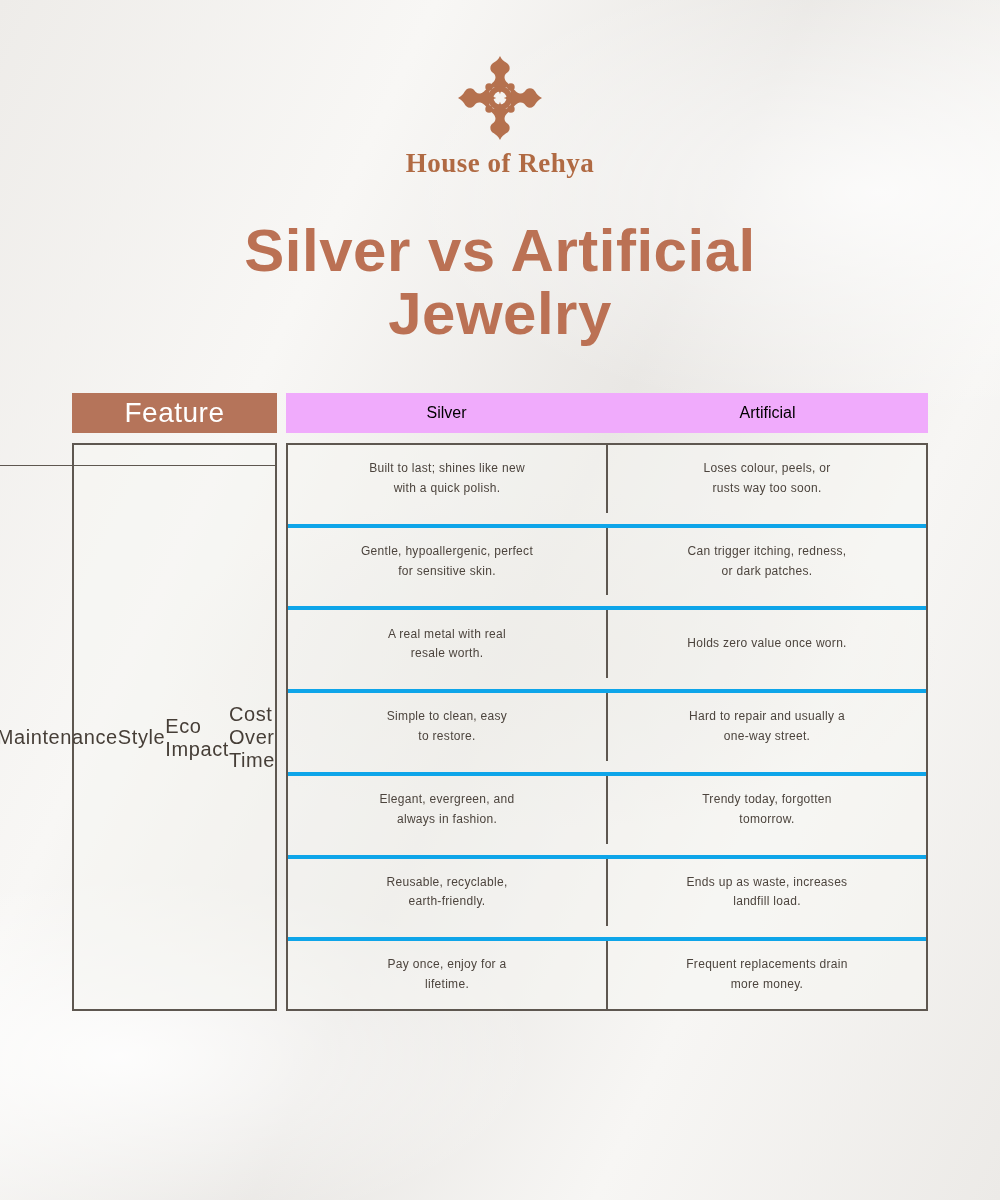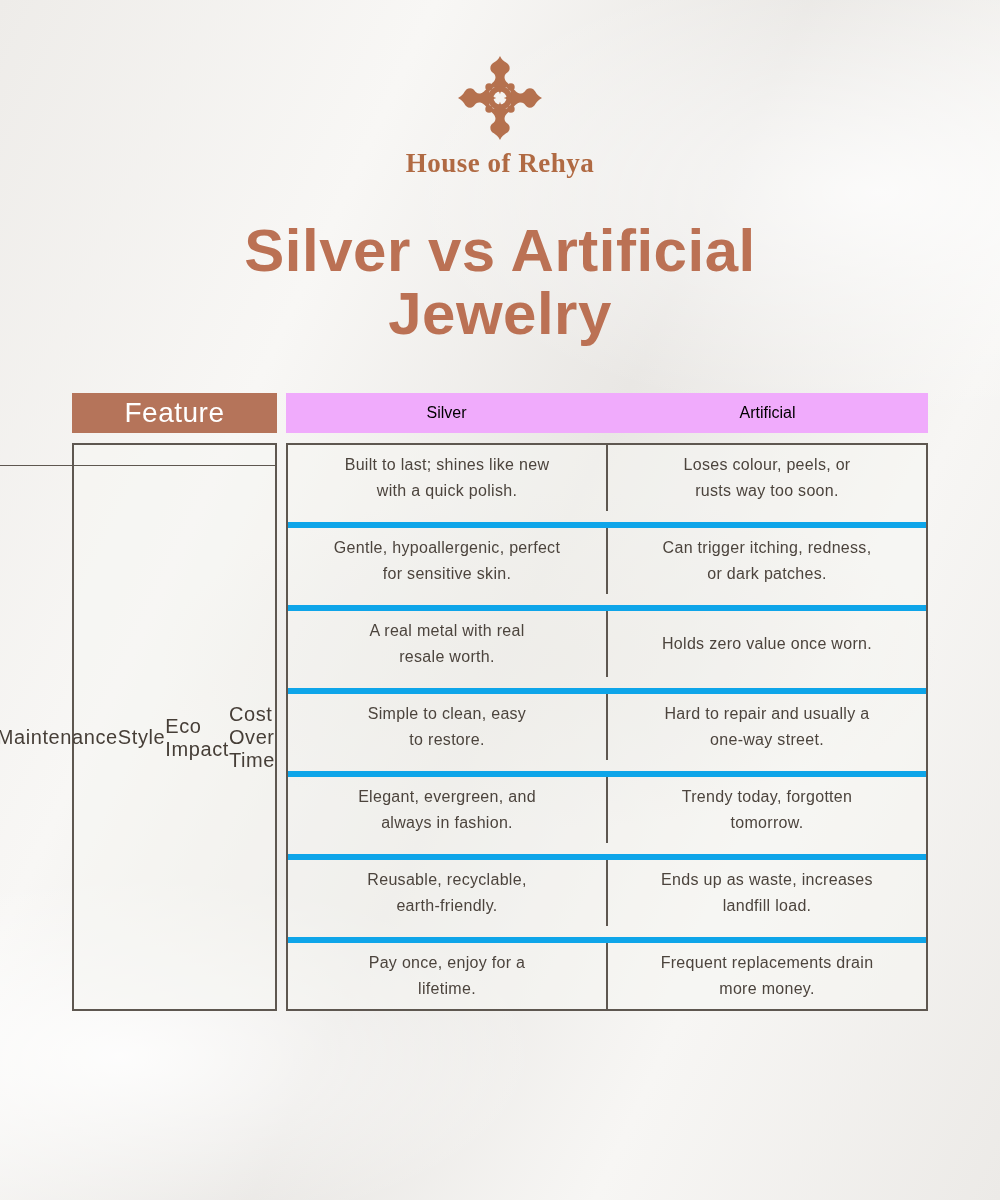--- a/index.html
+++ b/index.html
@@ -67,26 +67,26 @@
   }
   .feature-cell + .feature-cell { border-top:1.5px solid #5e5750;margin-top:20px; }
 
   .col-compare {
     flex:1;
     border:2px solid #5e5750;
     display:flex; flex-direction:column;
     background:rgba(246,245,243,0.55);
   }
   .compare-row { flex:1; display:flex; }
-  .compare-row + .compare-row { border-top:6px solid #0ea5e9;margin-top:11px; }
+  .compare-row + .compare-row { border-top:4px solid #0ea5e9;margin-top:11px; }
   .compare-cell {
     flex:1;
     display:flex; align-items:center; justify-content:center;
     text-align:center;
-    font-size:16px;
+    font-size:12px;
     line-height:1.65;
     letter-spacing:0.3px;
     color:#4c443d;
     white-space:pre-line;
     padding:4px 10px;
   }
   .compare-cell.artificial { border-left:2px solid #5e5750; }
 </style>
 </head>
 <body>

